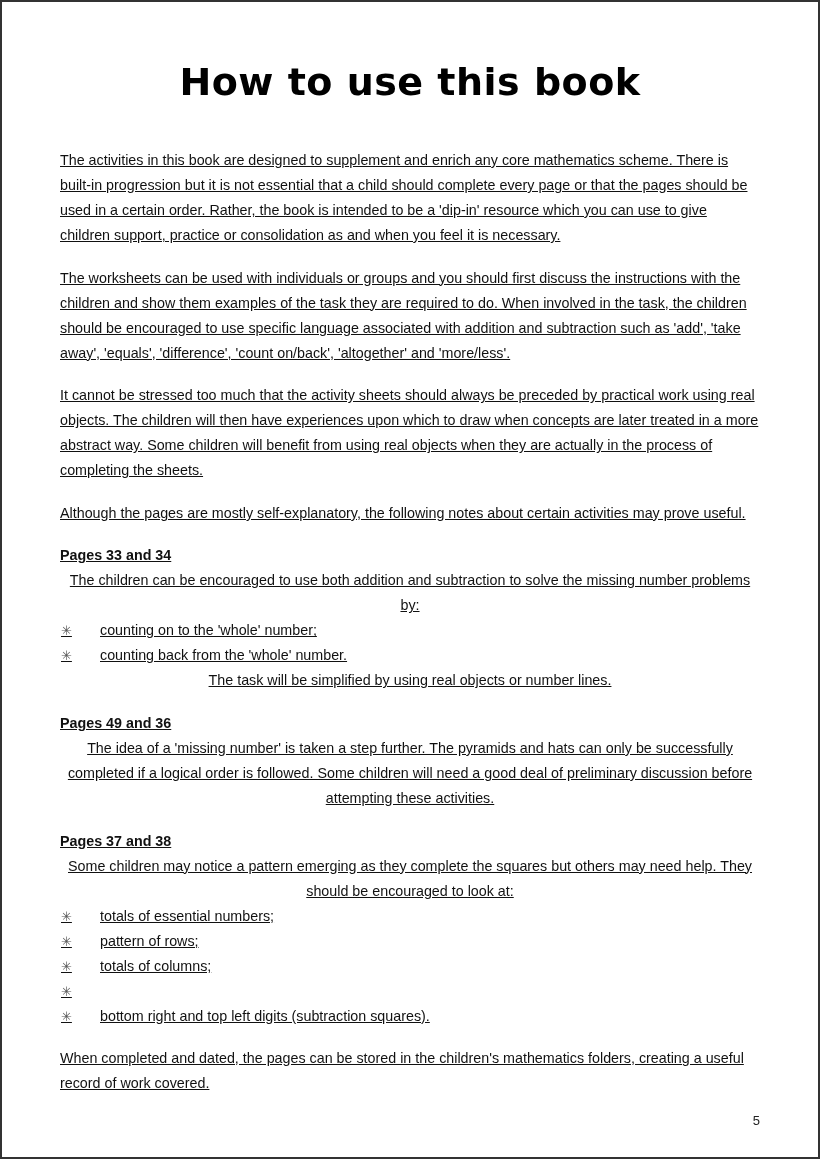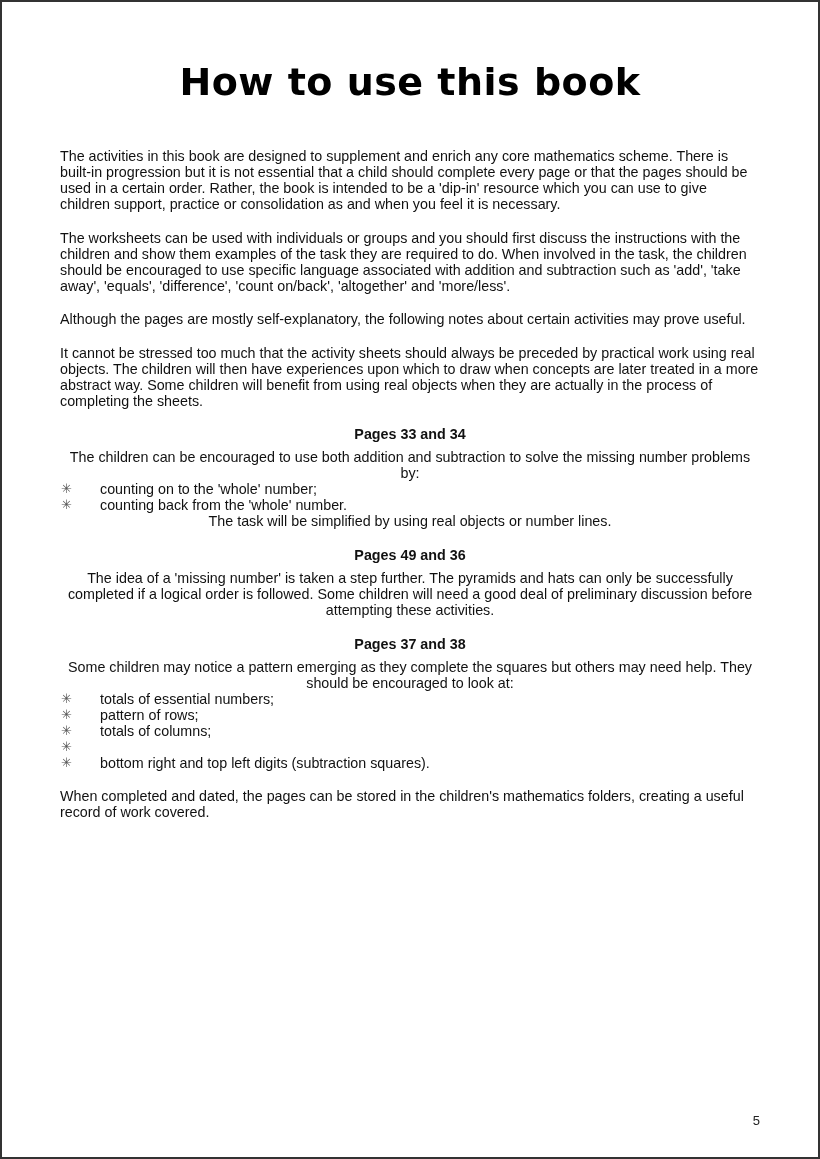--- a/index.html
+++ b/index.html
@@ -22,25 +22,26 @@
     font-size: 38px;
     letter-spacing: 0.5px;
     color: #000000;
     margin: 0;
   }
   .content {
     position: absolute;
     top: 146px; left: 58px;
     width: 700px;
     font-size: 14.3px;
-    line-height: 16px;
+    line-height: 25px;
+    text-decoration: underline;
   }
   .para { margin: 0 0 17.6px 0; }
   .section { margin: 0 0 17.6px 0; }
-  .section-heading { font-weight: bold; margin: 7px; text-align: center; }
+  .section-heading { font-weight: bold; margin: 0; }
   .section-text { margin: 0; text-align: center; }
   .bullets { list-style: none; margin: 0; padding: 0; }
   .bullet-item { display: flex; margin: 0; }
   .bullet-mark {
     width: 39px; flex: 0 0 39px;
     color: #555555;
     font-size: 13px;
     padding-left: 1px;
   }
   .page-number {
@@ -52,22 +53,22 @@
 </style>
 </head>
 <body>
 
 <div class="page">
   <h1 class="title">How to use this book</h1>
 
   <div class="content">
     <p class="para">The activities in this book are designed to supplement and enrich any core mathematics scheme. There is built-in progression but it is not essential that a child should complete every page or that the pages should be used in a certain order. Rather, the book is intended to be a 'dip-in' resource which you can use to give children support, practice or consolidation as and when you feel it is necessary.</p>
     <p class="para">The worksheets can be used with individuals or groups and you should first discuss the instructions with the children and show them examples of the task they are required to do. When involved in the task, the children should be encouraged to use specific language associated with addition and subtraction such as 'add', 'take away', 'equals', 'difference', 'count on/back', 'altogether' and 'more/less'.</p>
+    <p class="para">It cannot be stressed too much that the activity sheets should always be preceded by practical work using real objects. The children will then have experiences upon which to draw when concepts are later treated in a more abstract way. Some children will benefit from using real objects when they are actually in the process of completing the sheets.</p>
     <p class="para">Although the pages are mostly self-explanatory, the following notes about certain activities may prove useful.</p>
-    <p class="para">It cannot be stressed too much that the activity sheets should always be preceded by practical work using real objects. The children will then have experiences upon which to draw when concepts are later treated in a more abstract way. Some children will benefit from using real objects when they are actually in the process of completing the sheets.</p>
 
     <div class="section">
       <p class="section-heading">Pages 33 and 34</p>
       <p class="section-text">The children can be encouraged to use both addition and subtraction to solve the missing number problems by:</p>
       <ul class="bullets">
         <li class="bullet-item">
           <span class="bullet-mark">✳</span>
           <span>counting on to the 'whole' number;</span>
         </li>
         <li class="bullet-item">

